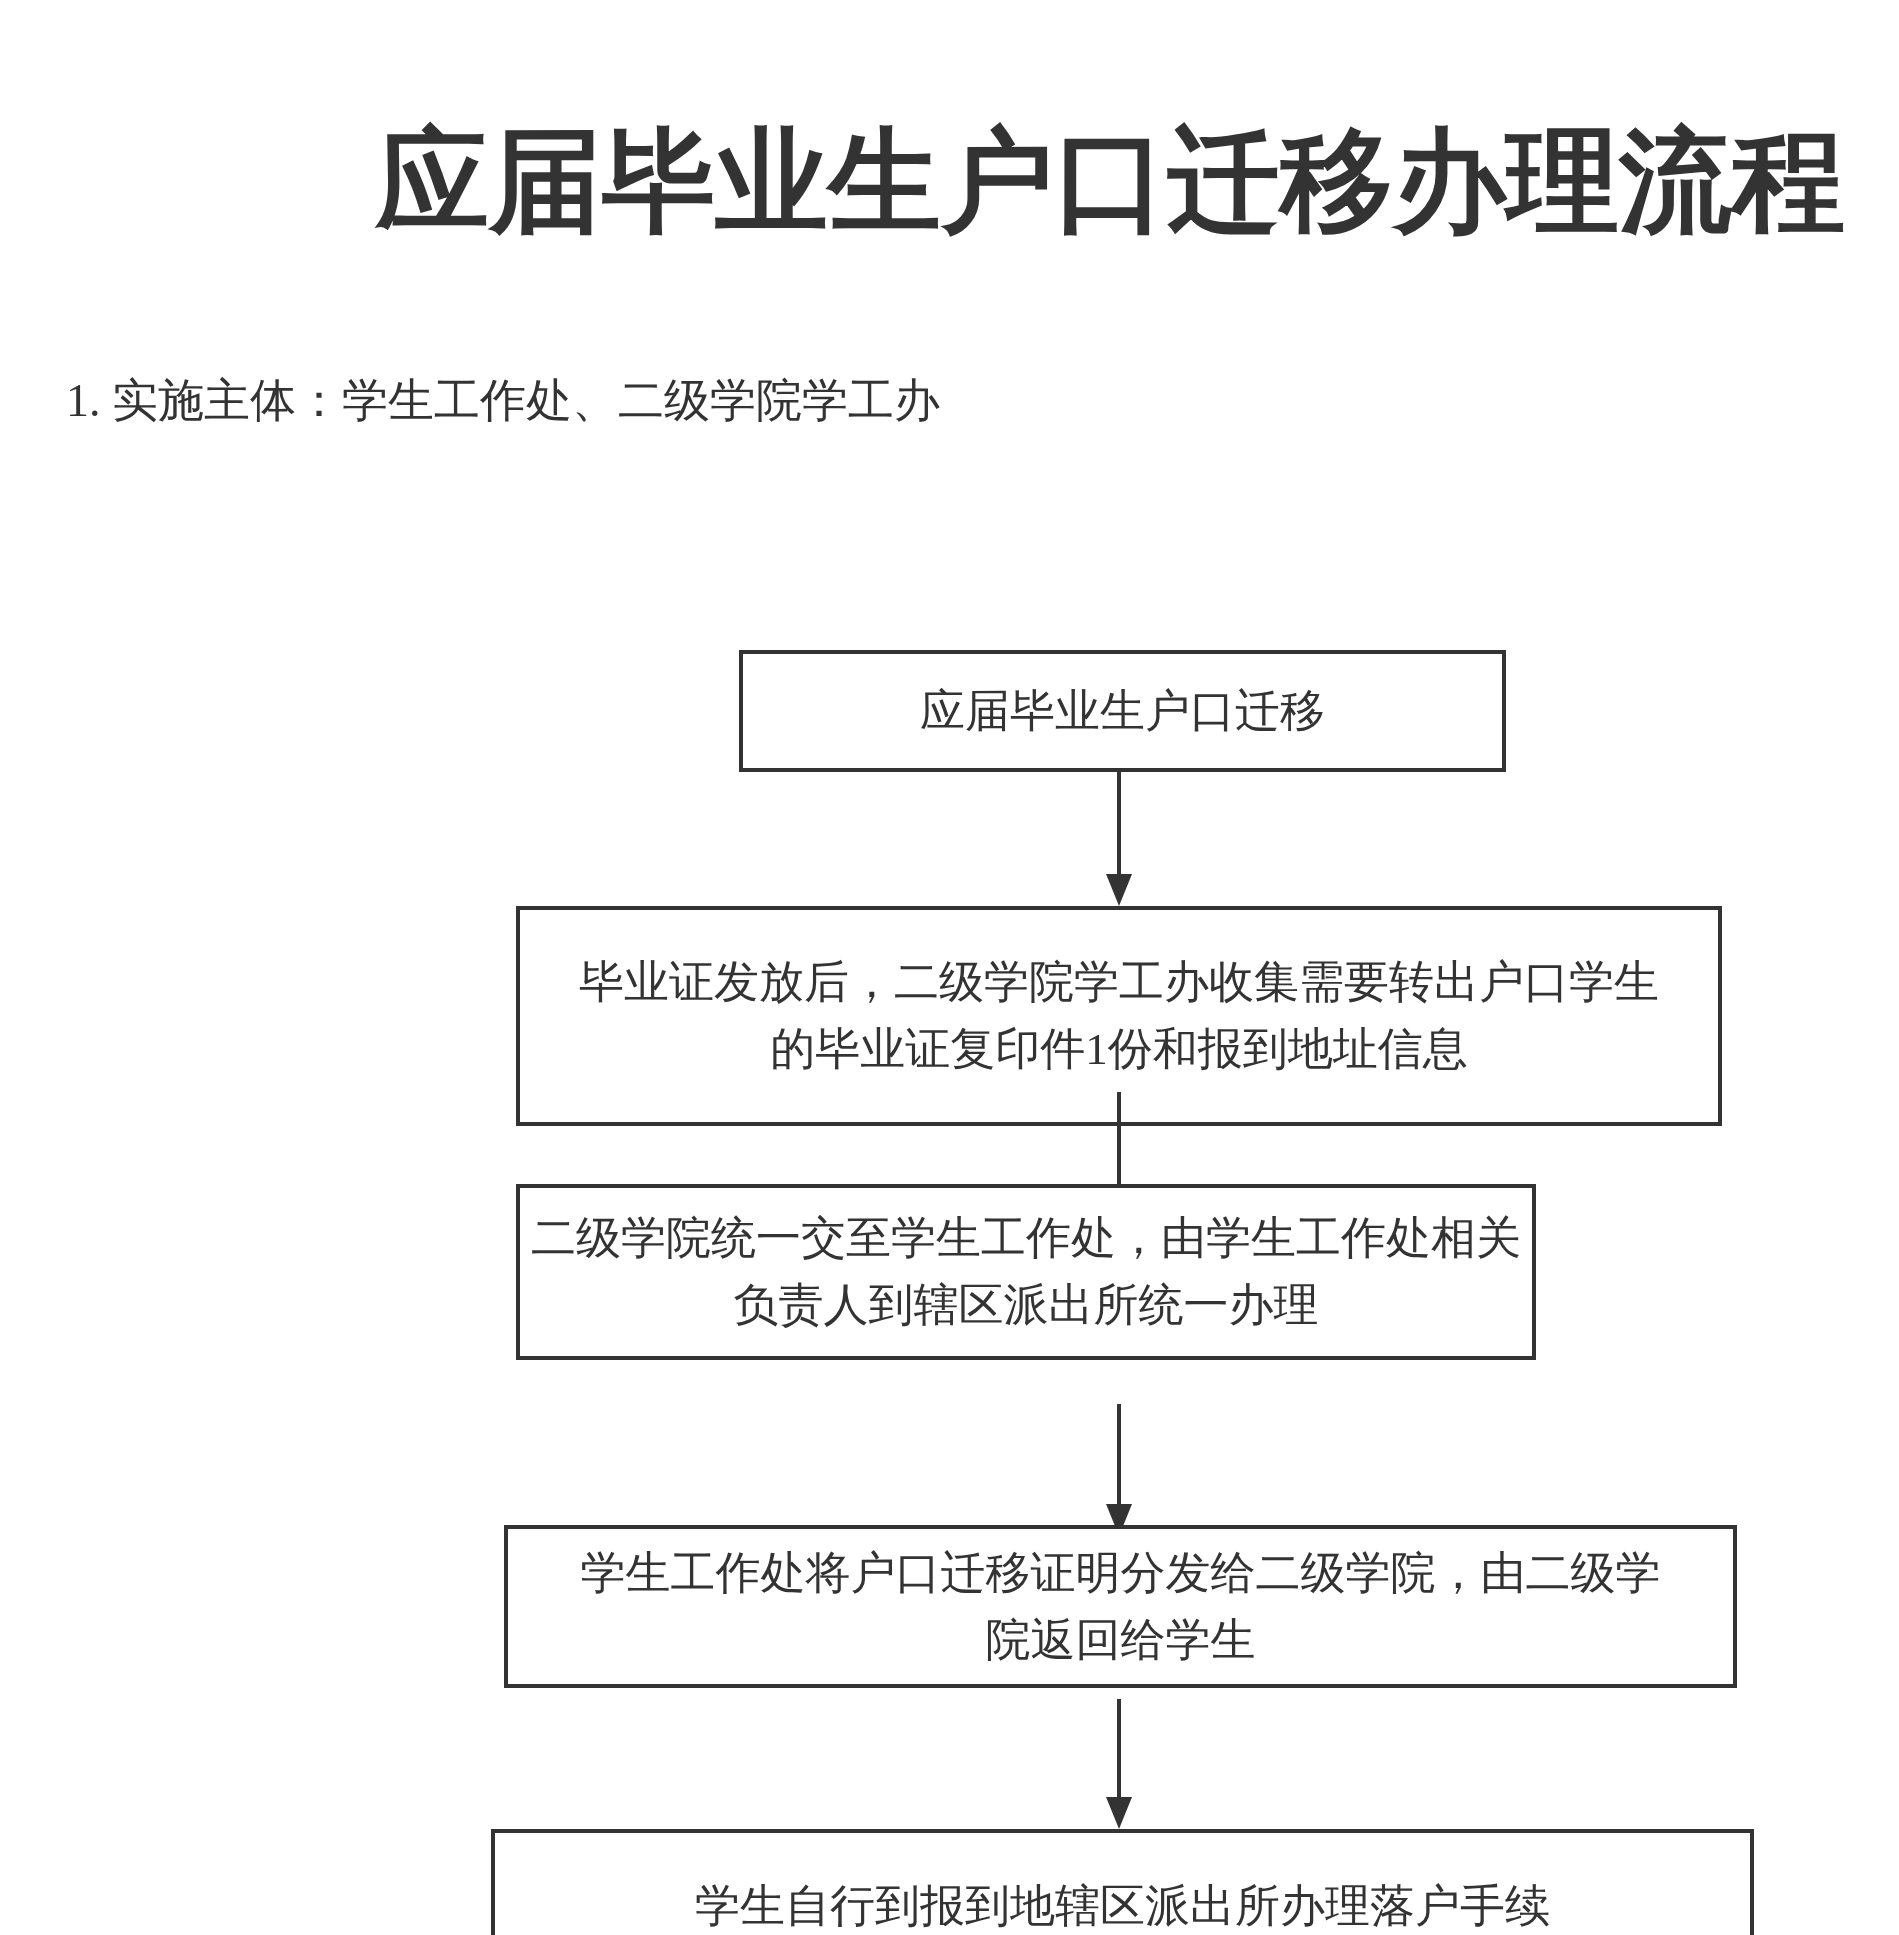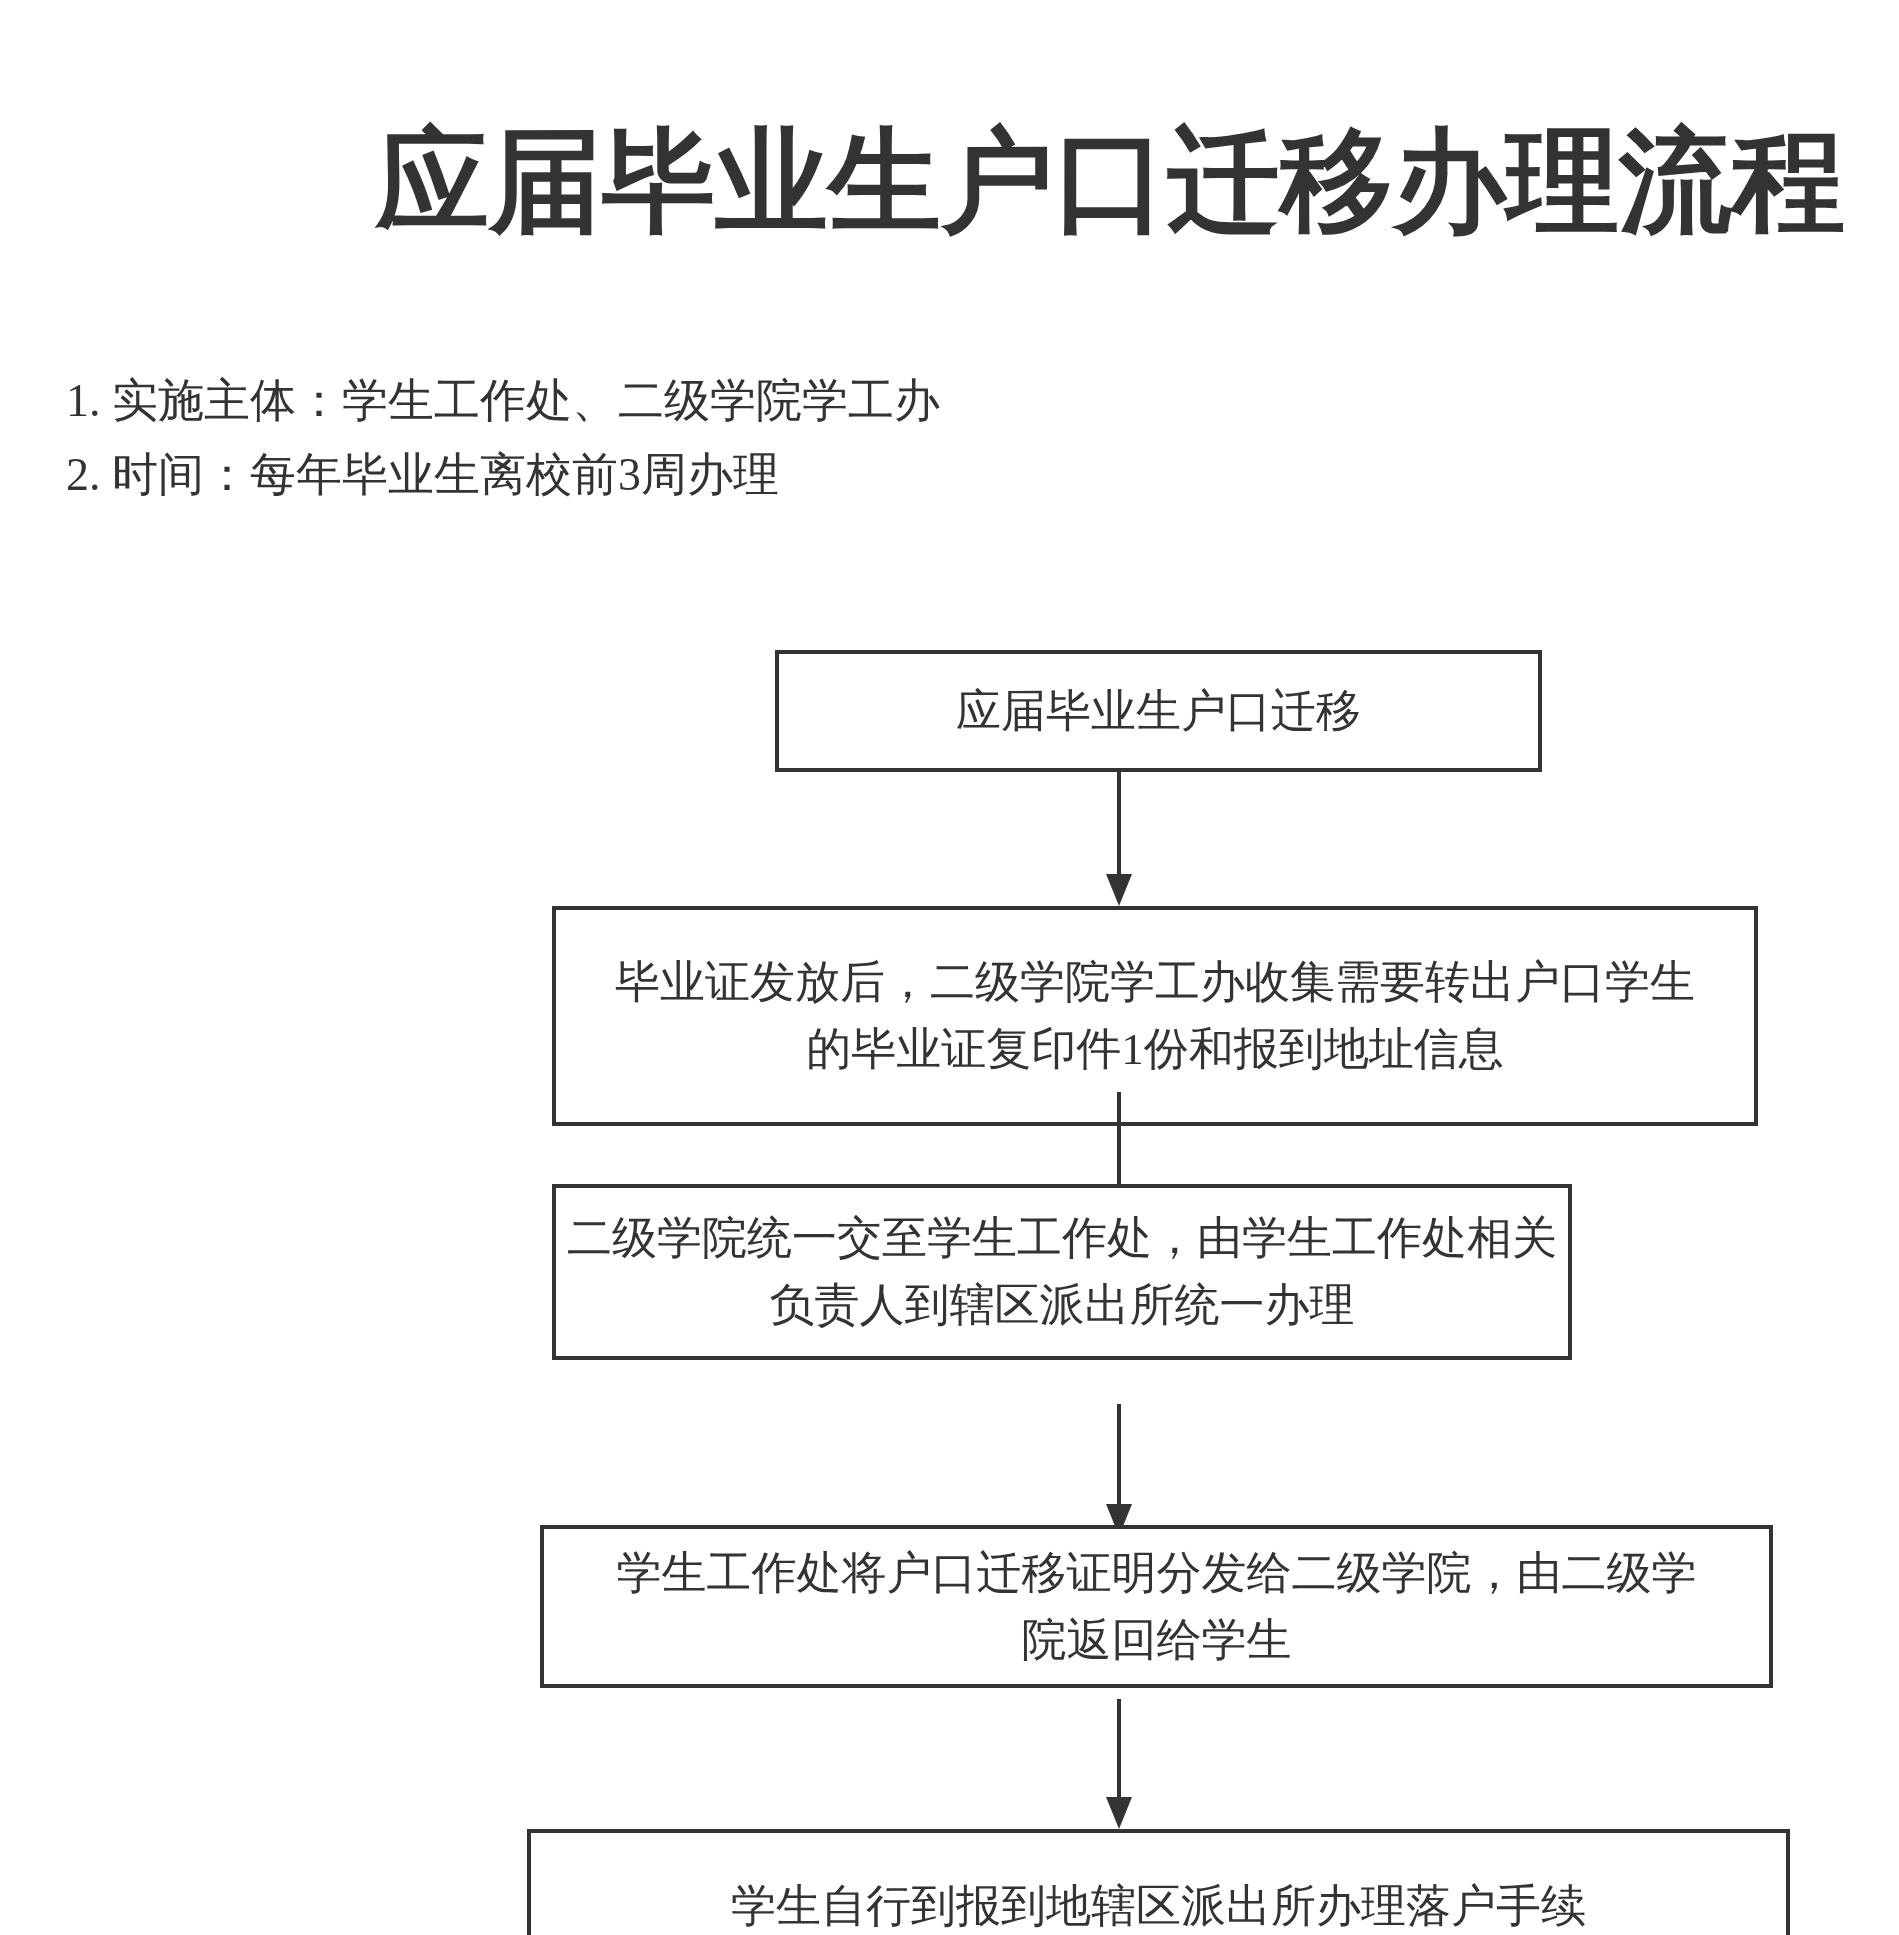--- a/index.html
+++ b/index.html
@@ -24,21 +24,21 @@
     position:absolute;
     left:66px; top:364px;
     font-size:46px; line-height:74px;
   }
   .flow-node {
     position:absolute;
     border:4.3px solid var(--ink);
     background:var(--bg);
     display:flex; align-items:center; justify-content:center;
     text-align:center;
-    font-size:45px; line-height:67px;margin-left:36px;
+    font-size:45px; line-height:67px;
   }
   .flow-node .node-text { display:block; }
   .node-1 { left:739px; top:650px; width:767px; height:122px; }
   .node-2 { left:516px; top:906px; width:1206px; height:220px; }
   .node-3 { left:516px; top:1184px; width:1020px; height:176px; }
   .node-4 { left:504px; top:1525px; width:1233px; height:163px; }
   .node-5 { left:491px; top:1829px; width:1263px; height:155px; }
   .node-2 .node-text, .node-3 .node-text, .node-4 .node-text { width:1084px; }
   .arrow-line {
     position:absolute;
@@ -63,21 +63,20 @@
 </style>
 </head>
 <body>
 
 <div class="page">
 
   <div class="title">应届毕业生户口迁移办理流程</div>
 
   <div class="notes">
     <div>1. 实施主体：学生工作处、二级学院学工办</div>
-    <div>2. 时间：每年毕业生离校前3周办理</div>
   </div>
 
   <div class="flow-node node-1">
     <span class="node-text">应届毕业生户口迁移</span>
   </div>
 
   <div class="arrow-line line-1"></div>
   <div class="arrow-head head-1"></div>
 
   <div class="flow-node node-2">

